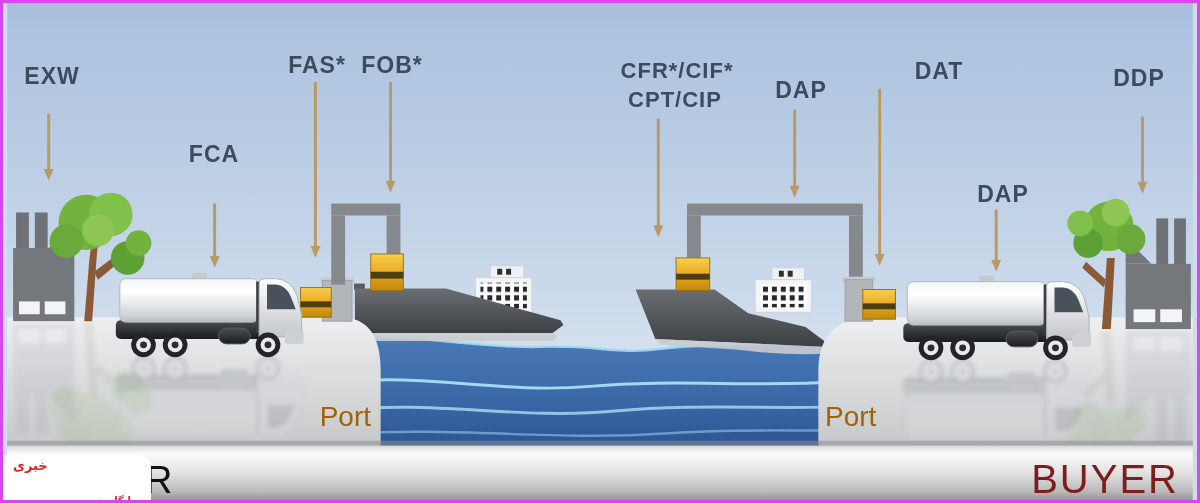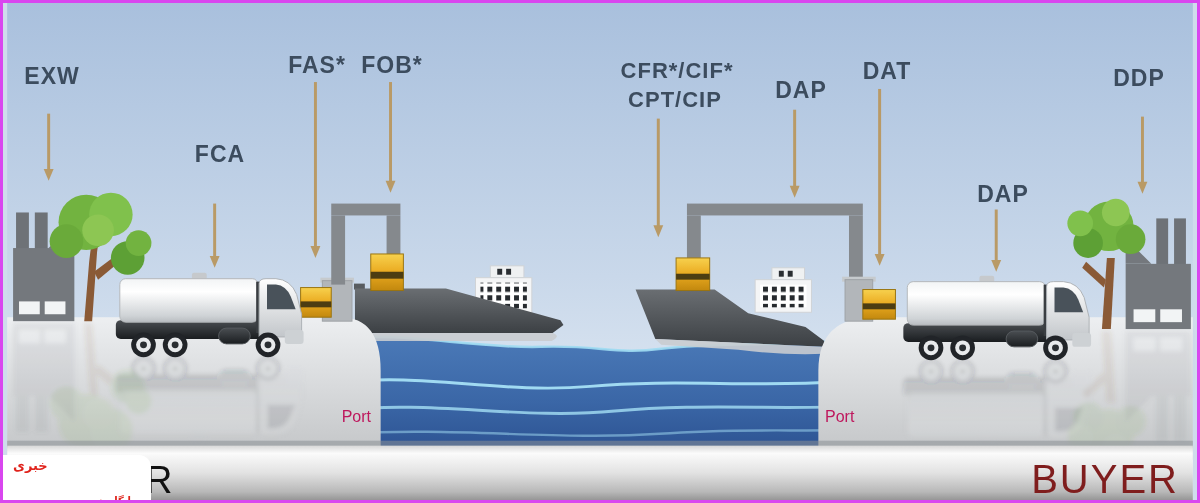--- a/index.html
+++ b/index.html
@@ -9,21 +9,21 @@
     font-family:"Liberation Sans",sans-serif;
   }
   #scene{position:absolute;left:0;top:0;width:100%;height:100%;}
   .term{
     position:absolute;transform:translateX(-50%);
     font-weight:700;font-size:23px;letter-spacing:1px;color:#3c4c5e;
     white-space:nowrap;user-select:none;
   }
   .term.small{font-size:22px;}
   .portlabel{
-    position:absolute;font-size:16px;color:#be185d;line-height:27px;
+    position:absolute;font-size:28px;color:#a16207;line-height:27px;
     white-space:nowrap;
   }
   .portlabel.right-al{text-align:right;}
   #buyer{
     position:absolute;right:18px;top:454px;font-size:40px;color:#7f1d1d;
     letter-spacing:2px;font-weight:400;
   }
   #seller-r{
     position:absolute;left:142px;top:456px;font-size:38px;color:#111;
   }
@@ -300,27 +300,27 @@
           <polygon points="996,260 1006,260 1001,272" stroke="none"></polygon>
         </g>
     <g>
           <line x1="1149" y1="115" x2="1149" y2="183" stroke-width="3"></line>
           <polygon points="1144,181 1154,181 1149,193" stroke="none"></polygon>
         </g>
   </g>
 </svg>
 
 <div class="term" style="left:49px;top:60px">EXW</div>
-<div class="term" style="left:217px;top:138px">FCA</div>
+<div class="term" style="left:211px;top:138px">FCA</div>
 <div class="term" style="left:314px;top:49px">FAS*</div>
 <div class="term" style="left:389px;top:49px">FOB*</div>
 <div class="term small" style="left:674px;top:55px">CFR*/CIF*</div>
 <div class="term small" style="left:672px;top:84px">CPT/CIP</div>
 <div class="term" style="left:798px;top:74px">DAP</div>
-<div class="term" style="left:884px;top:55px">DAT</div>
+<div class="term" style="left:936px;top:55px">DAT</div>
 <div class="term" style="left:1000px;top:178px">DAP</div>
 <div class="term" style="left:1136px;top:62px">DDP</div>
 
 <div class="portlabel right-al" style="right:826px;top:400px">
   <div>Port</div>
 </div>
 <div class="portlabel" style="left:822px;top:400px">
   <div>Port</div>
 </div>
 

